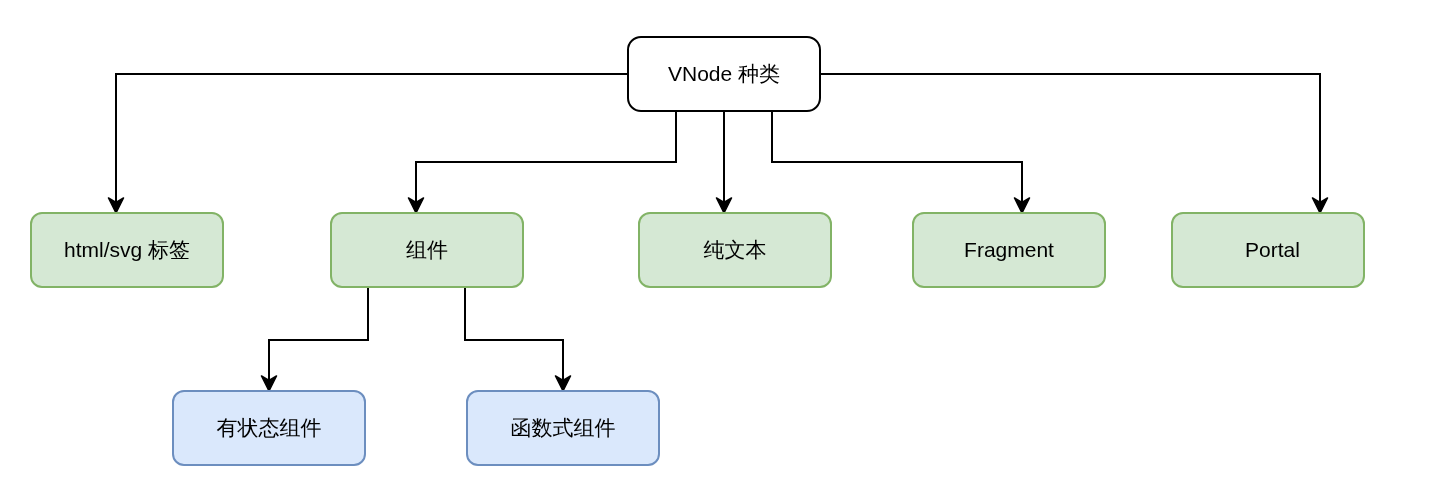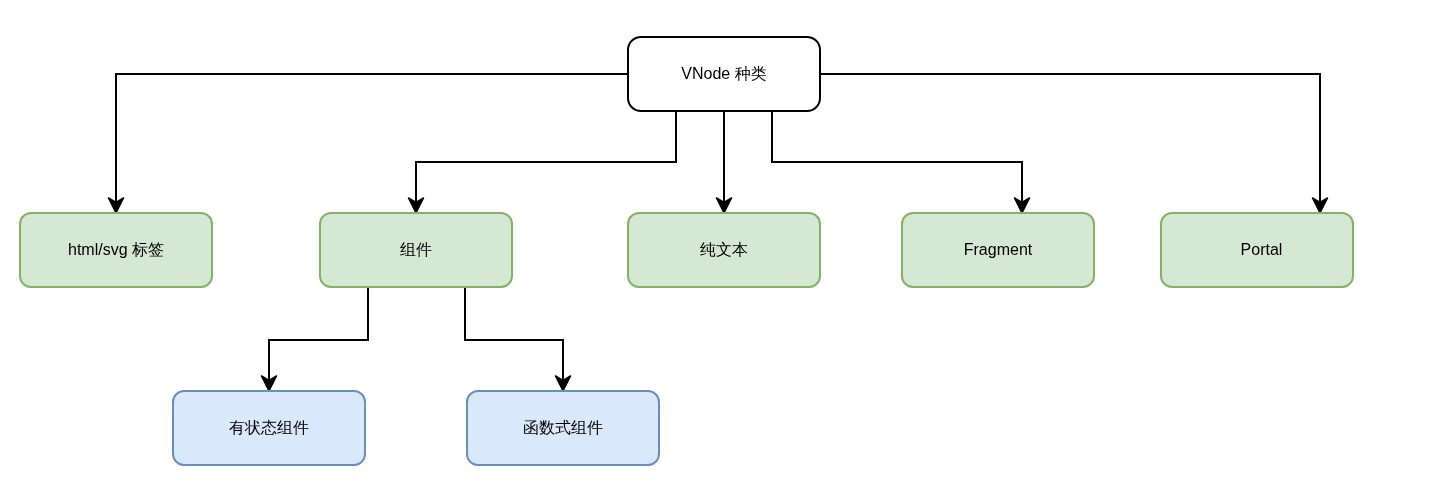--- a/index.html
+++ b/index.html
@@ -30,36 +30,37 @@
   }
   .node {
     position: absolute;
     box-sizing: border-box;
     width: 194px;
     height: 76px;
     display: flex;
     align-items: center;
     justify-content: center;
     text-align: center;
-    font-size: 16px;
+    font-size: 21px;
     line-height: 1.2;
     color: #000000;
     border-radius: 12px;
     white-space: nowrap;
   }
   .node.root {
     left: 627px;
     top: 36px;
     background: #ffffff;
     border: 2px solid #000000;
     border-radius: 14px;
   }
   .node.green {
     background: #d5e8d4;
     border: 2px solid #82b366;
+    margin-left: 11px;
   }
   .node.blue {
     background: #dae8fc;
     border: 2px solid #6c8ebf;
   }
   .node.html-svg    { left: 19px;   top: 212px; }
   .node.component   { left: 319px;  top: 212px; }
   .node.plain-text  { left: 627px;  top: 212px; }
   .node.fragment    { left: 901px;  top: 212px; }
   .node.portal      { left: 1160px; top: 212px; padding-left: 9px; }

